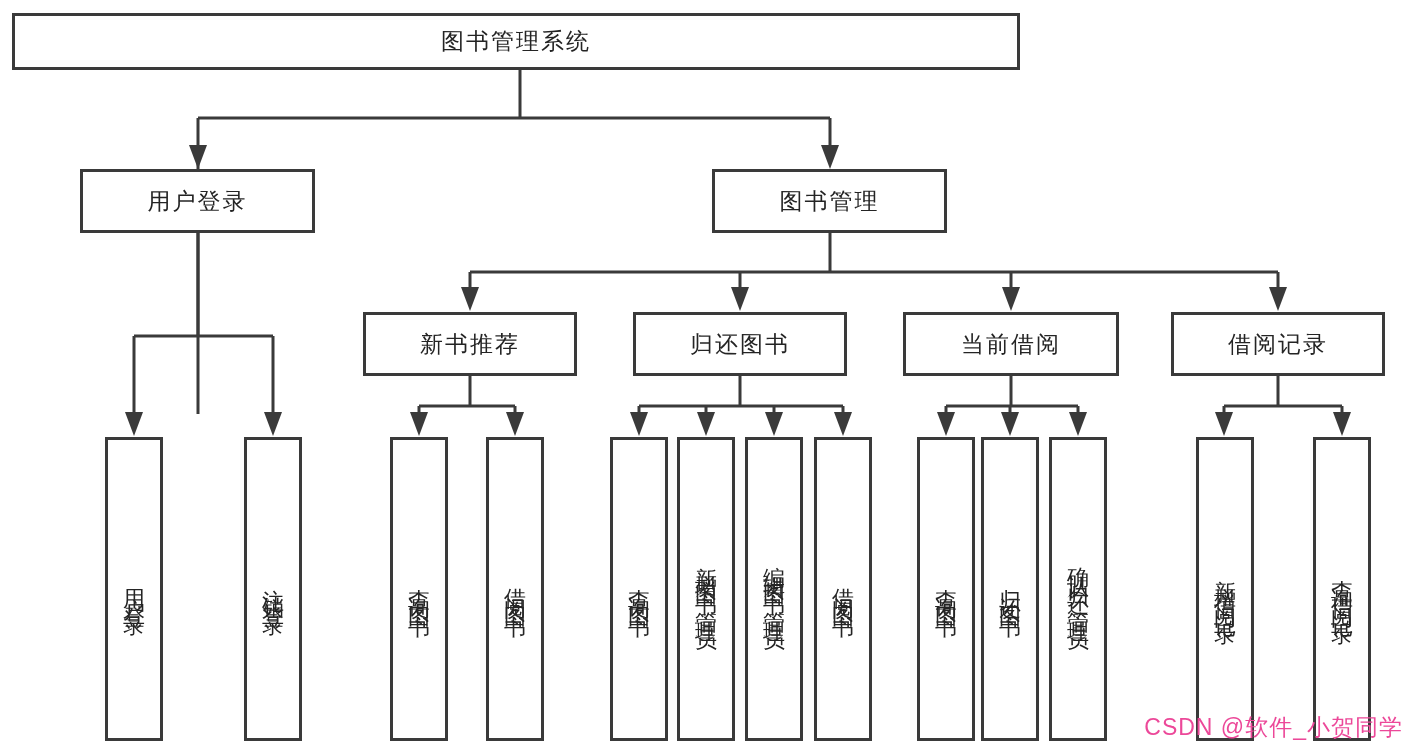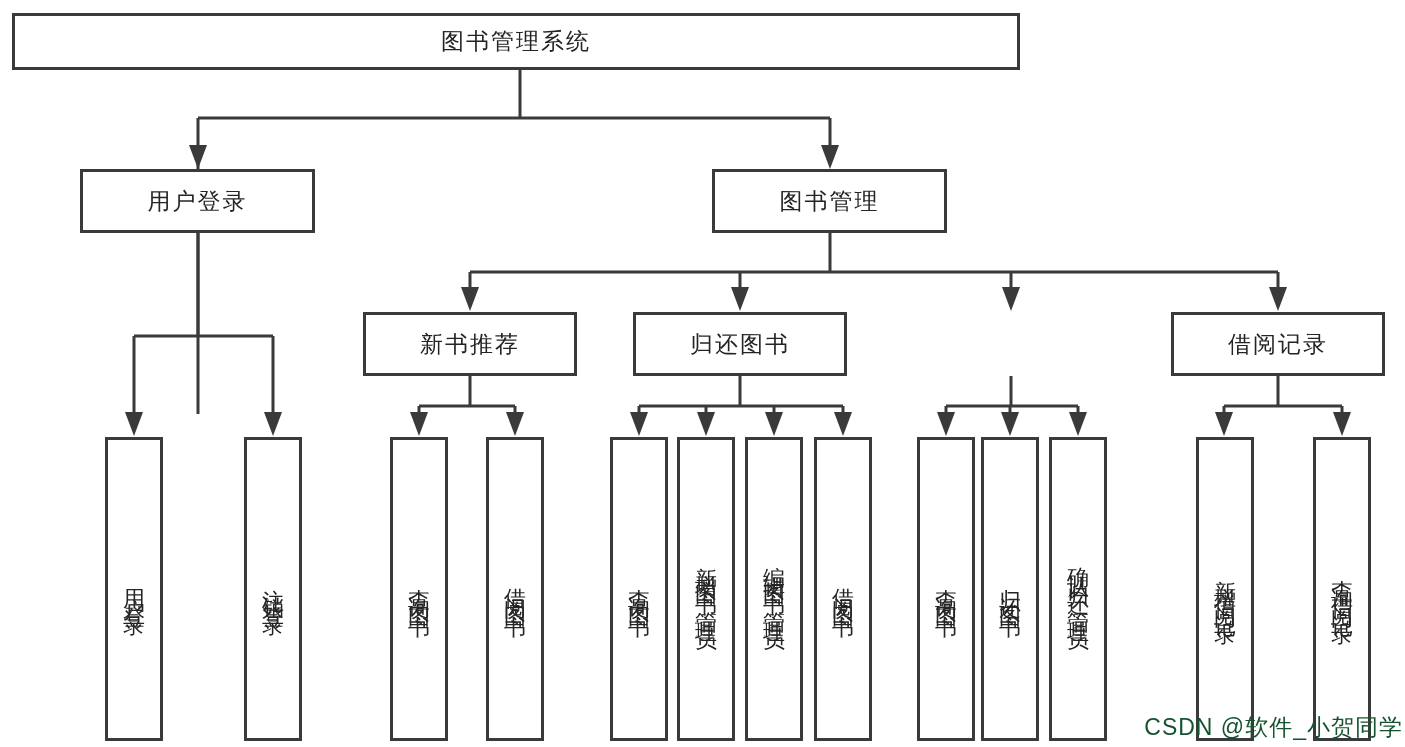--- a/index.html
+++ b/index.html
@@ -29,21 +29,21 @@
     letter-spacing:9px;
     line-height:1;
     color:#242424;
   }
   .watermark{
     position:absolute;
     right:2px;
     top:712px;
     font-size:23px;
     letter-spacing:1px;
-    color:#14532d;
+    color:#ec4899;
     z-index:10;
     white-space:nowrap;
   }
 </style>
 </head>
 <body>
 
 <div class="stage">
 
   <svg class="connectors" viewBox="0 0 1405 747" xmlns="http://www.w3.org/2000/svg">
@@ -93,20 +93,21 @@
     </g>
   </svg>
 
   <div class="node h" style="left:12px;top:13px;width:1008px;height:57px;">图书管理系统</div>
 
   <div class="node h" style="left:80px;top:169px;width:235px;height:64px;">用户登录</div>
   <div class="node h" style="left:363px;top:312px;width:214px;height:64px;">新书推荐</div>
 
   <div class="node h" style="left:712px;top:169px;width:235px;height:64px;">图书管理</div>
   <div class="node h" style="left:633px;top:312px;width:214px;height:64px;">归还图书</div>
+  <div class="node h" style="left:903px;top:312px;width:216px;height:64px;">当前借阅</div>
   <div class="node h" style="left:1171px;top:312px;width:214px;height:64px;">借阅记录</div>
 
   <div class="node v" style="left:105px;top:437px;width:58px;height:304px;">
     <span class="vtext">用户登录</span>
   </div>
   <div class="node v" style="left:244px;top:437px;width:58px;height:304px;">
     <span class="vtext">注销登录</span>
   </div>
 
   <div class="node v" style="left:390px;top:437px;width:58px;height:304px;">

